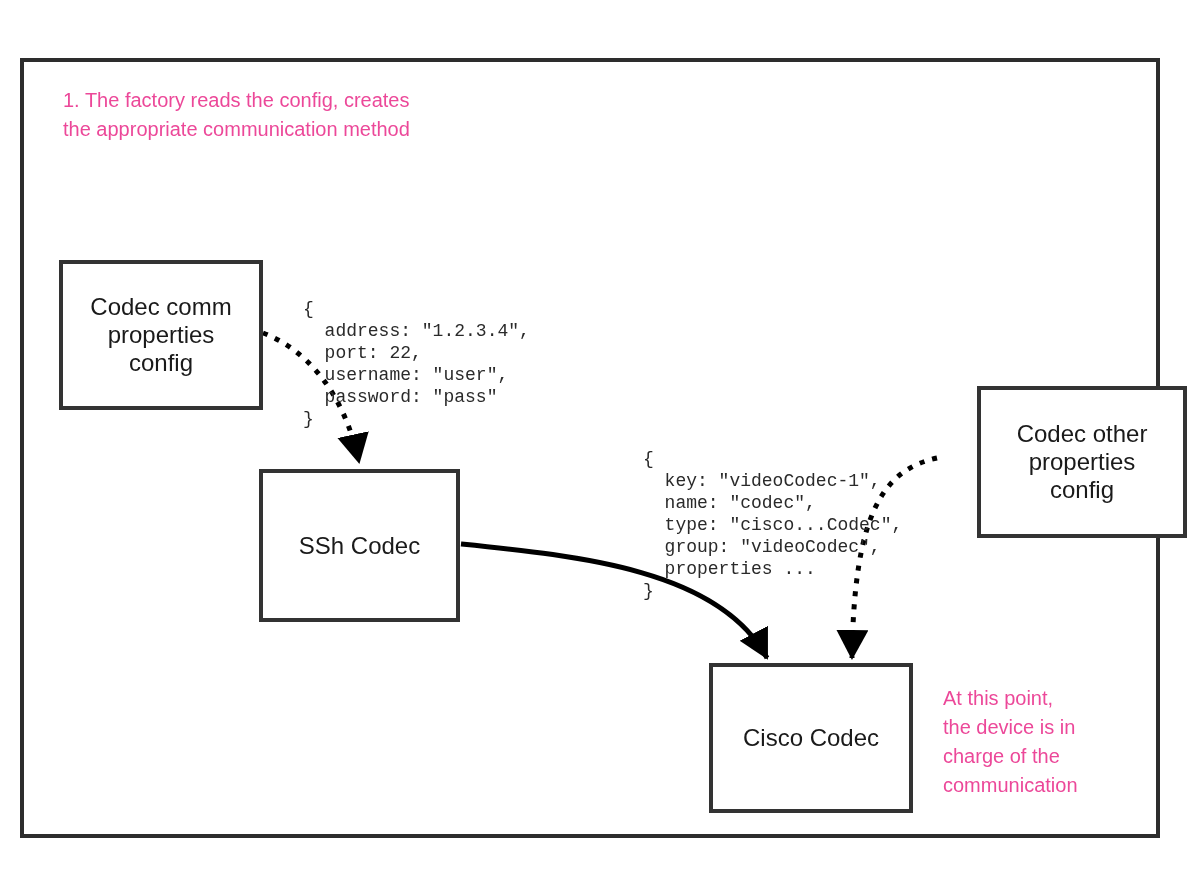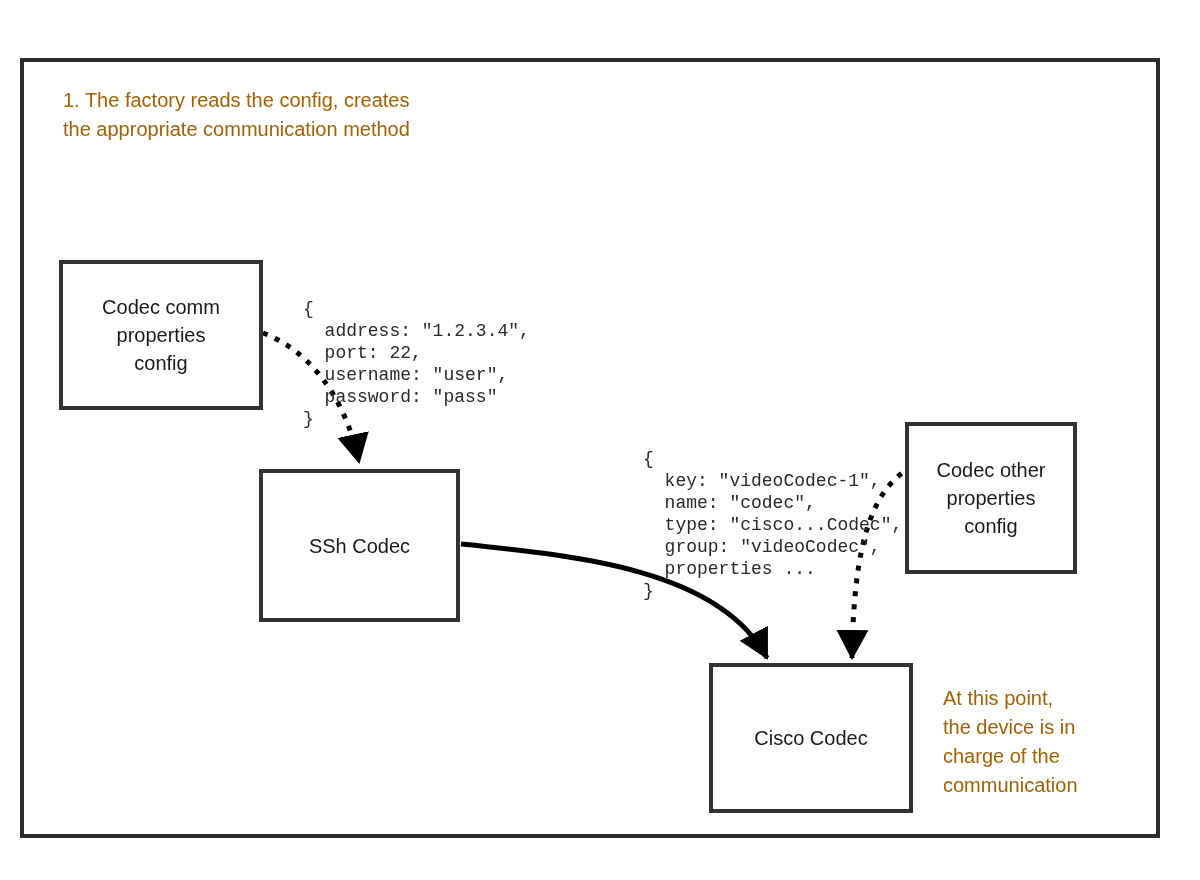--- a/index.html
+++ b/index.html
@@ -23,48 +23,48 @@
     width: 1140px;
     height: 780px;
     border: 4px solid #2d2d2d;
     box-sizing: border-box;
   }
   .note {
     position: absolute;
     font-size: 20px;
     line-height: 29px;
     white-space: pre-line;
-    color: #a16207;
+    color: #ec4899;
   }
   .node {
     position: absolute;
     border: 4px solid #333333;
     box-sizing: border-box;
     background: #ffffff;
     display: flex;
     align-items: center;
     justify-content: center;
     text-align: center;
-    font-size: 20px;
+    font-size: 24px;
     line-height: 28px;
     white-space: pre-line;
     color: #1a1a1a;
   }
   .code {
     position: absolute;
     margin: 0;
     font-family: "Liberation Mono", "DejaVu Sans Mono", monospace;
     font-size: 18px;
     line-height: 22px;
     white-space: pre;
     color: #2a2a2a;
   }
   #box-codec-comm   { left: 59px;  top: 260px; width: 204px; height: 150px; }
   #box-ssh-client   { left: 259px; top: 469px; width: 201px; height: 153px; }
-  #box-codec-other  { left: 905px; top: 386px; width: 172px; height: 152px; margin-top: 36px; }
+  #box-codec-other  { left: 977px; top: 386px; width: 210px; height: 152px; }
   #box-cisco-codec  { left: 709px; top: 663px; width: 204px; height: 150px; }
   #note-1 { left: 63px;  top: 86px;  width: 460px; }
   #note-2 { left: 668px; top: 86px;  width: 470px; }
   #note-3 { left: 943px; top: 684px; width: 215px; }
   #code-1 { left: 303px; top: 298px; }
   #code-2 { left: 643px; top: 448px; }
   #connector-layer {
     position: absolute;
     left: 0;
     top: 0;

